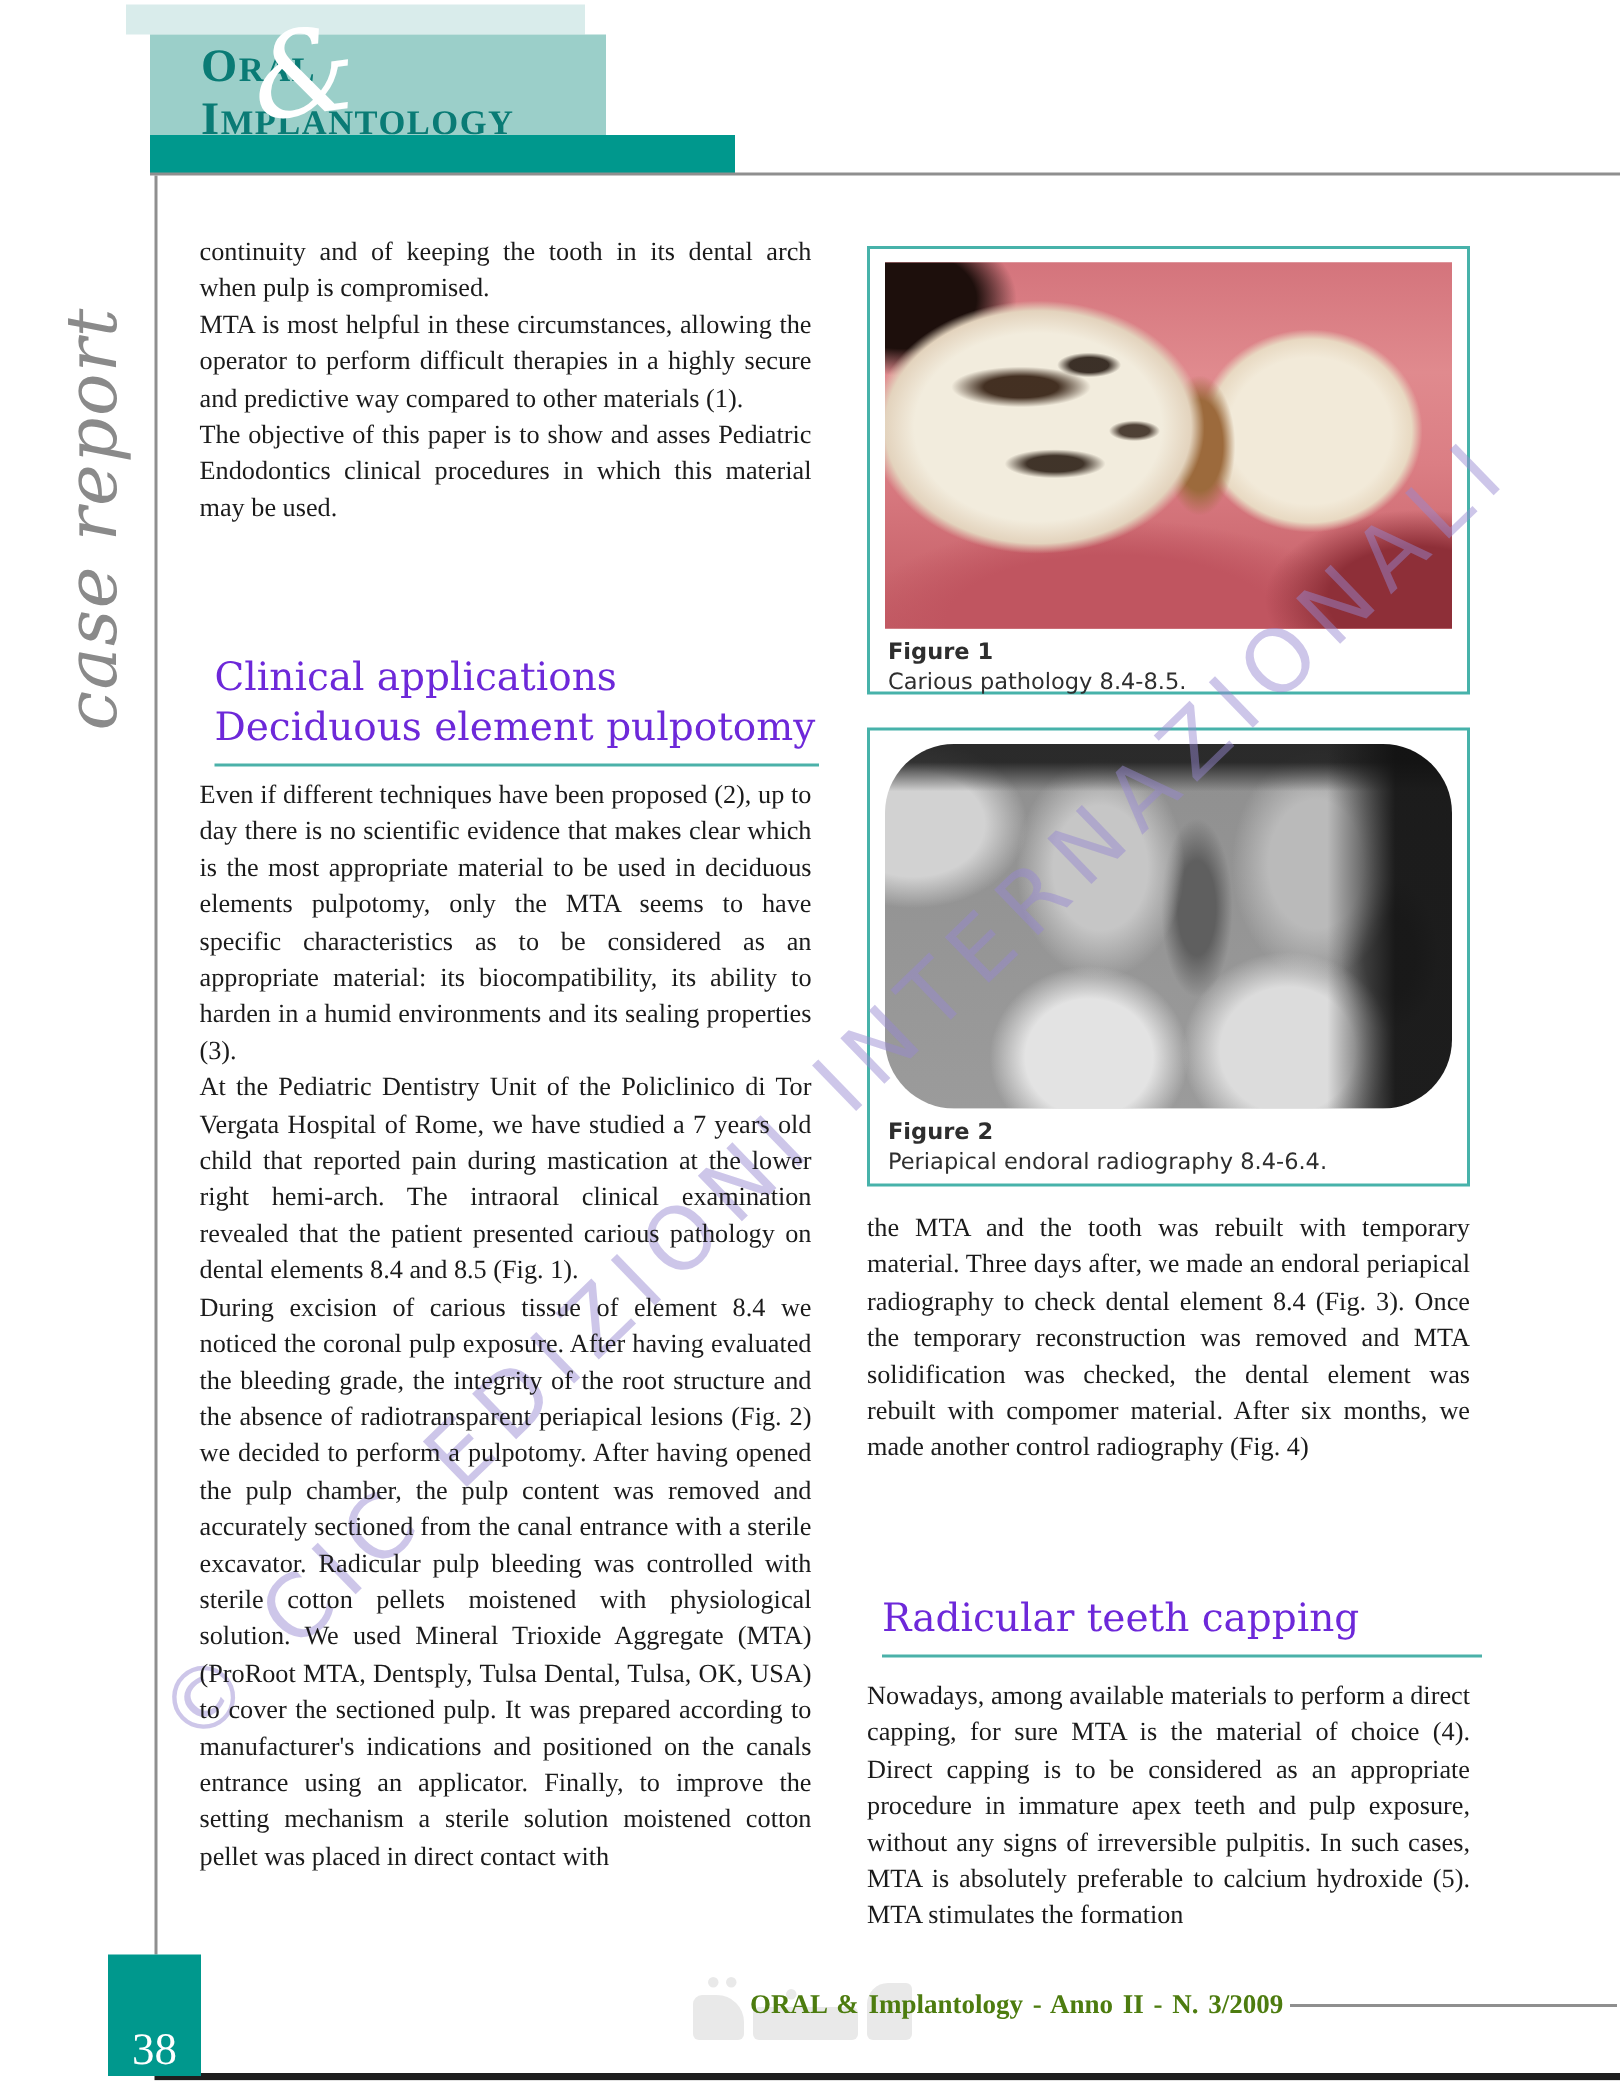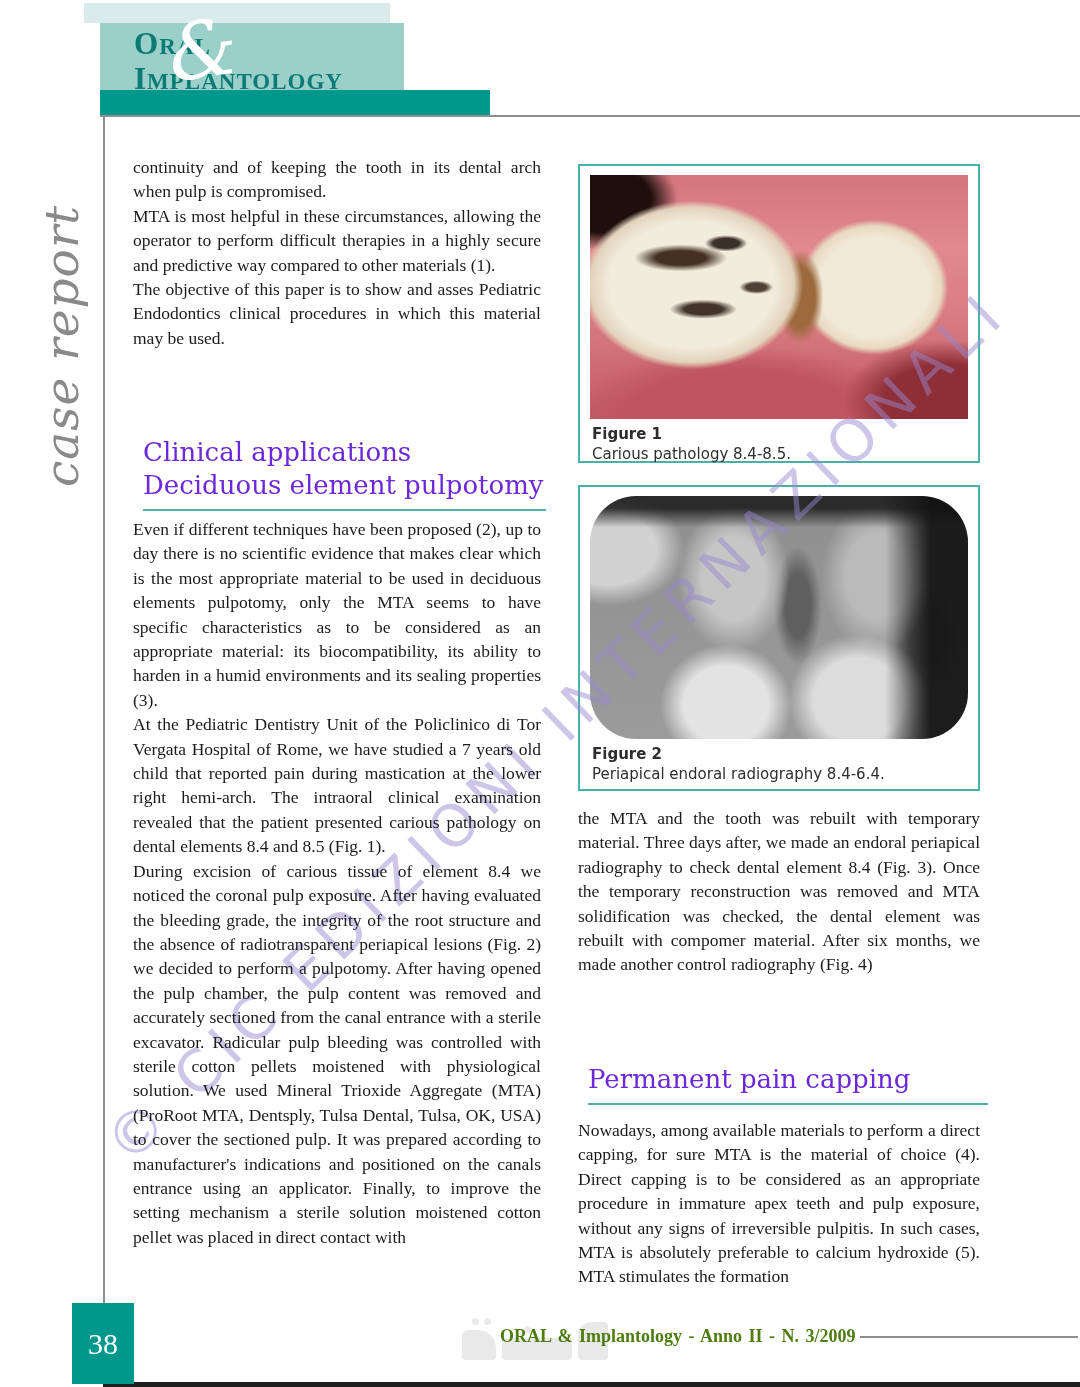--- a/index.html
+++ b/index.html
@@ -77,21 +77,21 @@
   .cap2{top:257px;}
   .caption .fig-label{font-weight:bold;display:block;}
 
   
   .watermark-diagonal{position:absolute;left:92px;top:1128px;transform:rotate(-44deg);
       transform-origin:0 0;font-family:"DejaVu Sans",sans-serif;font-size:58px;letter-spacing:9px;
       color:rgba(150,136,208,0.48);white-space:nowrap;z-index:2;pointer-events:none;}
 
   
   .page-number-box{position:absolute;left:72px;top:1303px;width:62px;height:81px;background:#00988d;
-      z-index:4;display:flex;align-items:center;justify-content:center;}
+      z-index:4;display:flex;align-items:flex-end;justify-content:center;}
   .page-number{font-family:"Liberation Serif",serif;font-size:30px;color:#ffffff;}
   .footer-line{position:absolute;left:500px;top:1326px;width:380px;
       font-family:"Liberation Serif",serif;font-weight:bold;font-size:18px;color:#4d7c0f;
       z-index:4;word-spacing:2px;}
   .footer-rule{position:absolute;left:860px;top:1336px;width:218px;height:2px;background:#8f8f8f;}
   .footer-watermark{position:absolute;left:462px;top:1316px;width:155px;height:48px;z-index:1;opacity:.45;}
   .fw-shape{position:absolute;background:#cfcfcf;}
   .fw-a{left:0;top:14px;width:34px;height:30px;border-radius:6px 18px 4px 4px;}
   .fw-b{left:40px;top:22px;width:70px;height:22px;border-radius:4px;}
   .fw-c{left:116px;top:6px;width:30px;height:38px;border-radius:14px 4px 4px 4px;}
@@ -140,21 +140,21 @@
   <div class="figure-box fig2">
     <div class="photo photo2"></div>
     <div class="caption cap2">
       <span class="fig-label">Figure 2</span>
       <span>Periapical endoral radiography 8.4-6.4.</span>
     </div>
   </div>
 
   <div class="block para cont">the MTA and the tooth was rebuilt with temporary material. Three days after, we made an endoral periapical radiography to check dental element 8.4 (Fig. 3). Once the temporary reconstruction was removed and MTA solidification was checked, the dental element was rebuilt with compomer material. After six months, we made another control radiography (Fig. 4)</div>
 
-  <h2 class="section-title title2">Permanent pain capping</h2>
+  <h2 class="section-title title2">Radicular teeth capping</h2>
 
   <div class="block para body2">Nowadays, among available materials to perform a direct capping, for sure MTA is the material of choice (4). Direct capping is to be considered as an appropriate procedure in immature apex teeth and pulp exposure, without any signs of irreversible pulpitis. In such cases, MTA is absolutely preferable to calcium hydroxide (5). MTA stimulates the formation</div>
 
   <div class="watermark-diagonal">© CIC EDIZIONI INTERNAZIONALI</div>
 
   <div class="footer-watermark">
     <span class="fw-shape fw-a"></span>
     <span class="fw-shape fw-b"></span>
     <span class="fw-shape fw-c"></span>
     <span class="fw-shape fw-dot1"></span>

